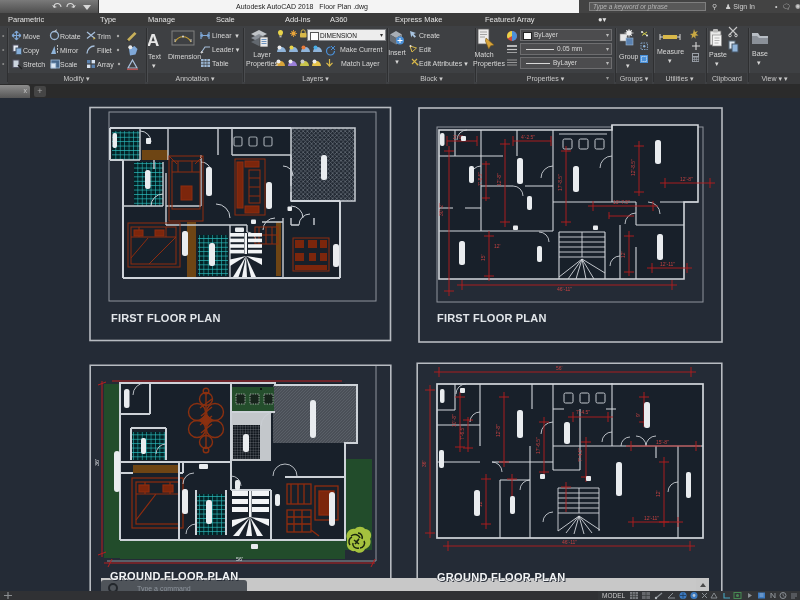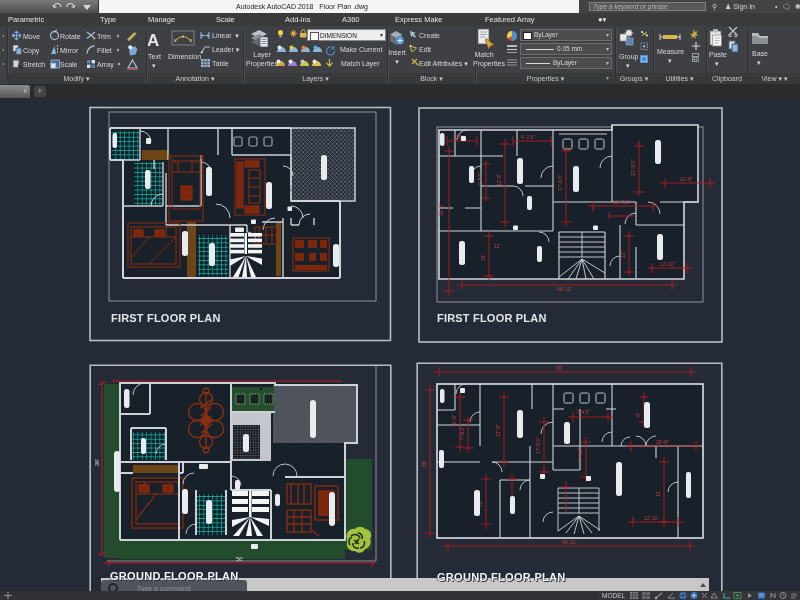--- a/index.html
+++ b/index.html
@@ -61,21 +61,21 @@
   <div class="abs tbico" style="left:196px;">•</div>
   <div class="abs tbico" style="left:203px;">🗨</div>
   <div class="abs tbico" style="left:216px;">✺</div>
 </div>
 <div class="abs" id="menubar">
   <span style="left:8px;">Parametric</span>
   <span style="left:100px;">Type</span>
   <span style="left:148px;">Manage</span>
   <span style="left:216px;">Scale</span>
   <span style="left:276px;margin-left:9px;">Add-ins</span>
-  <span style="left:342px;">A360</span>
+  <span style="left:330px;">A360</span>
   <span style="left:395px;">Express Make</span>
   <span style="left:485px;">Featured Array</span>
   <span style="left:598px;">●▾</span>
 </div>
 <div class="abs" id="ribbon">
 
   <div class="rtxt" style="left:2px;top:5px;color:#8a8a8a;">•</div>
   <div class="rtxt" style="left:2px;top:19px;color:#8a8a8a;">•</div>
   <div class="rtxt" style="left:2px;top:33px;color:#8a8a8a;">•</div>
   <div class="sep" style="left:7px;"></div>

